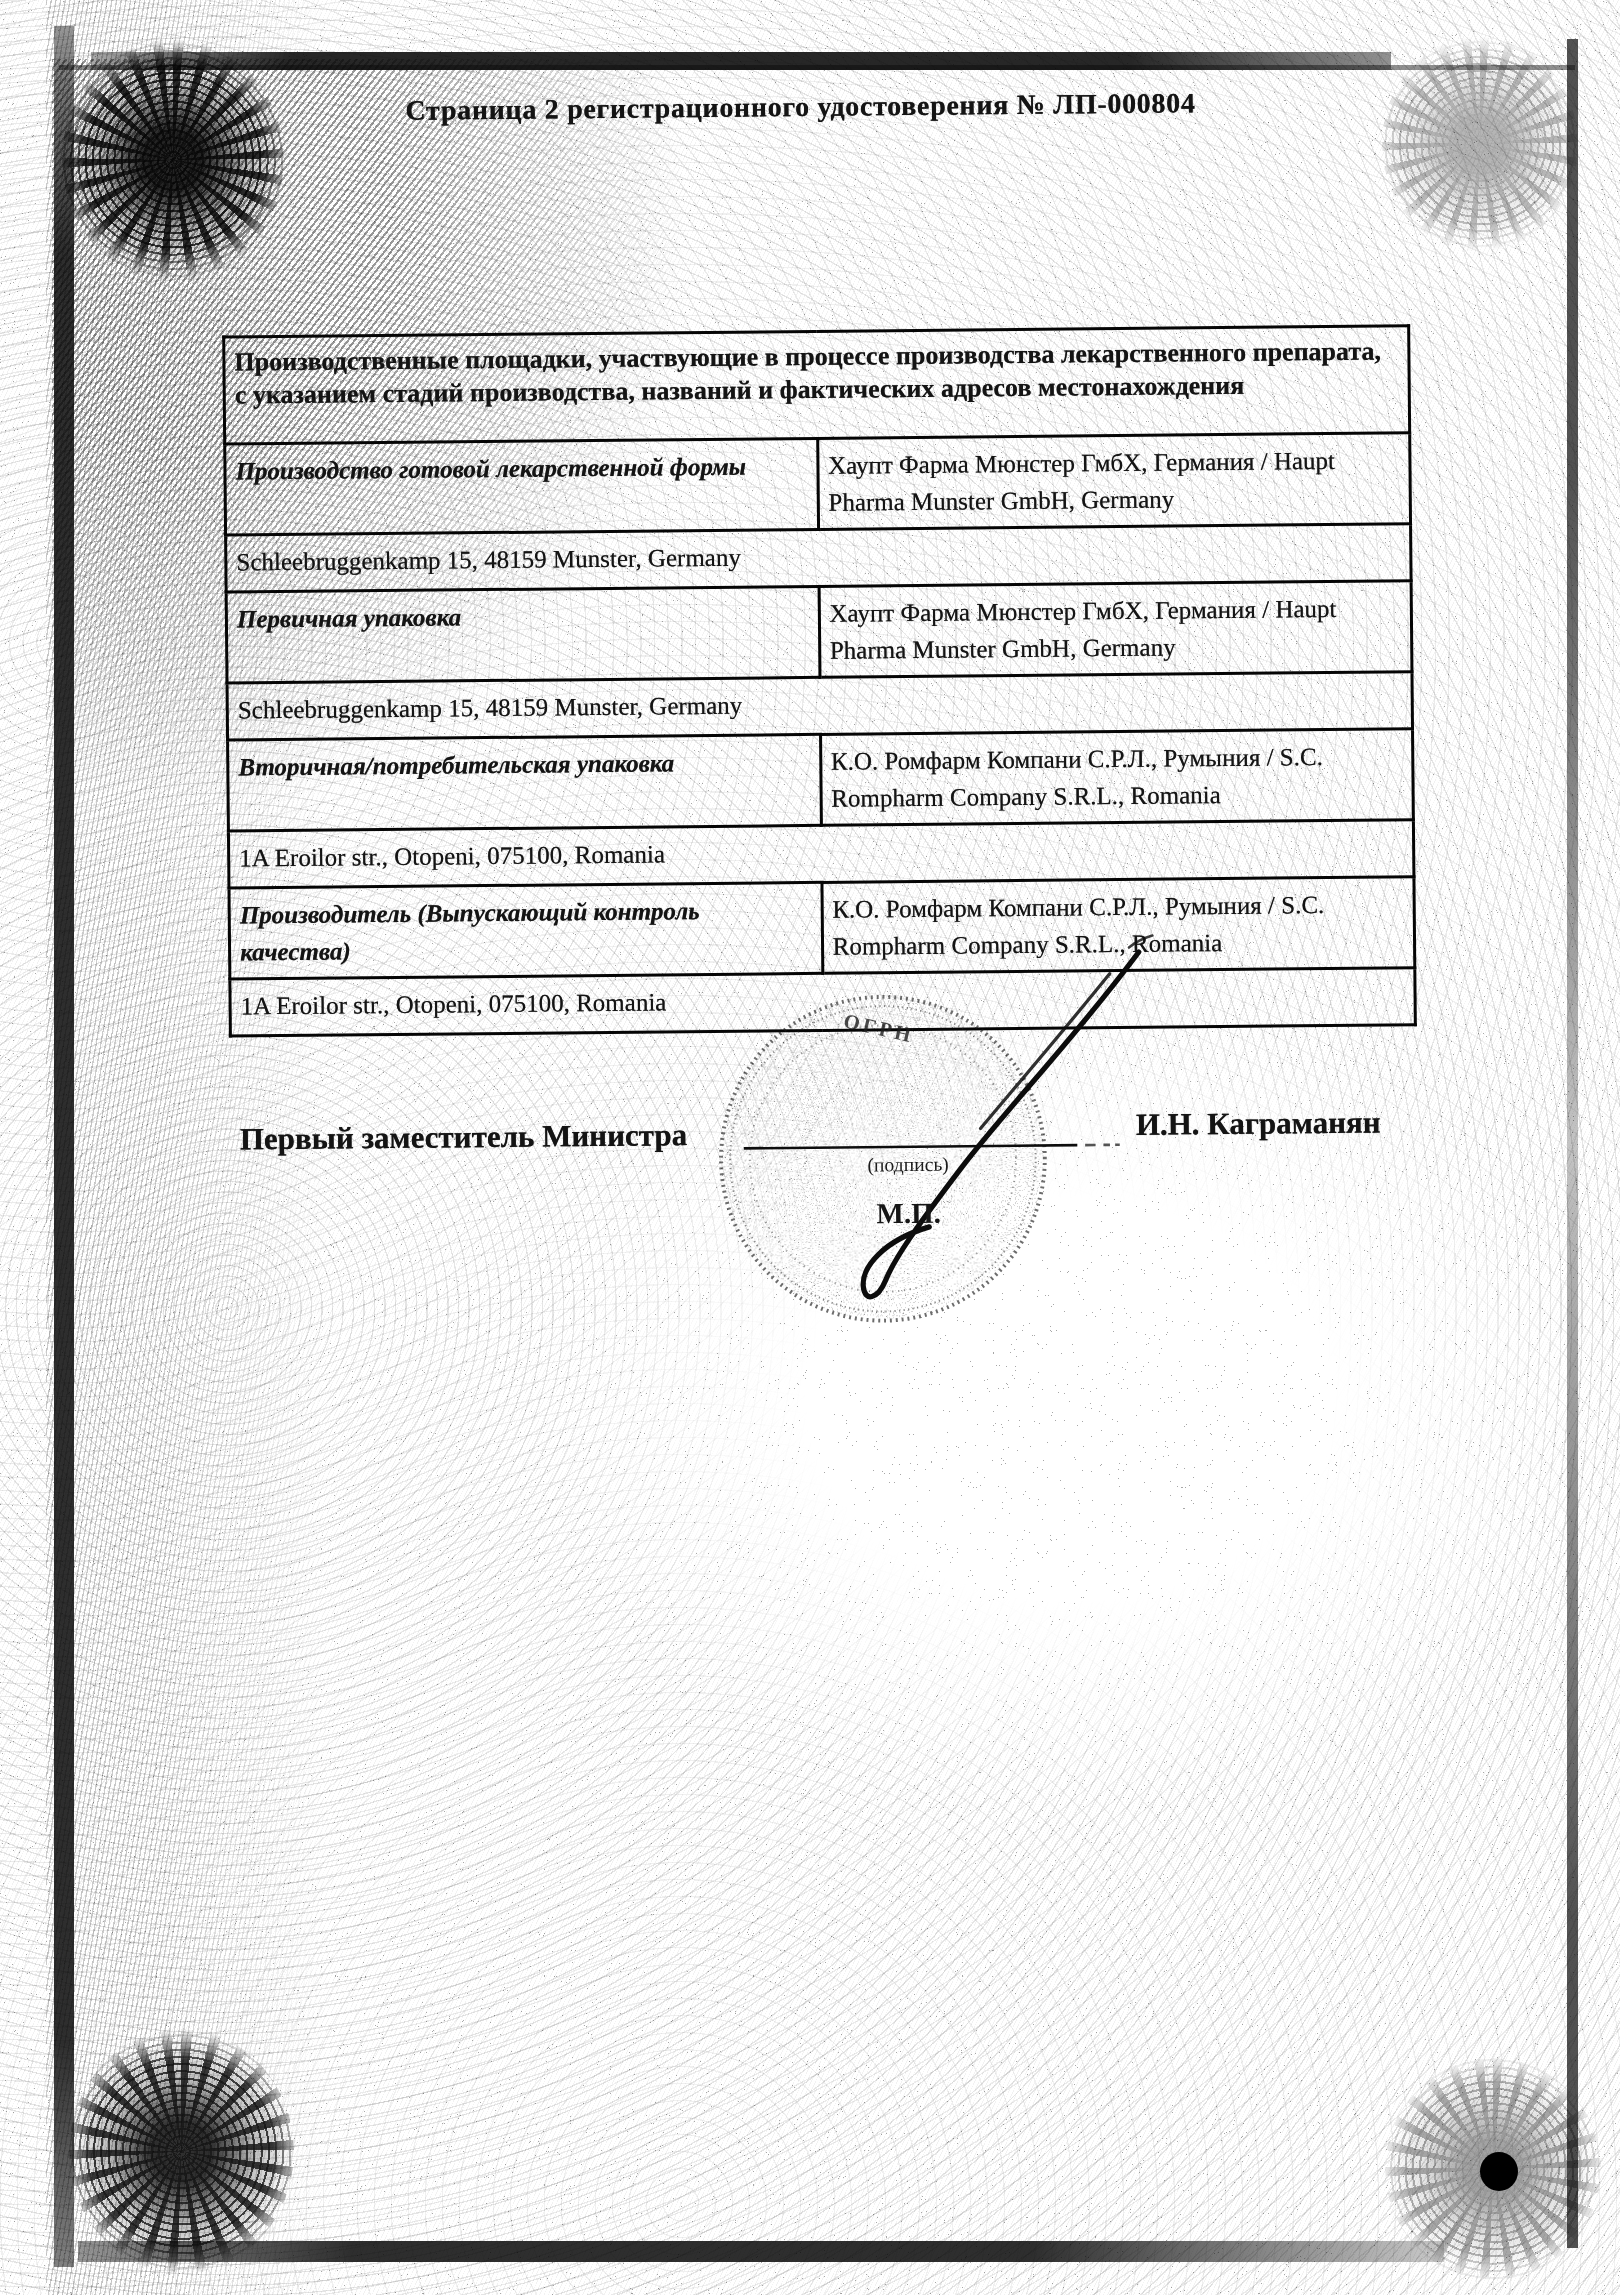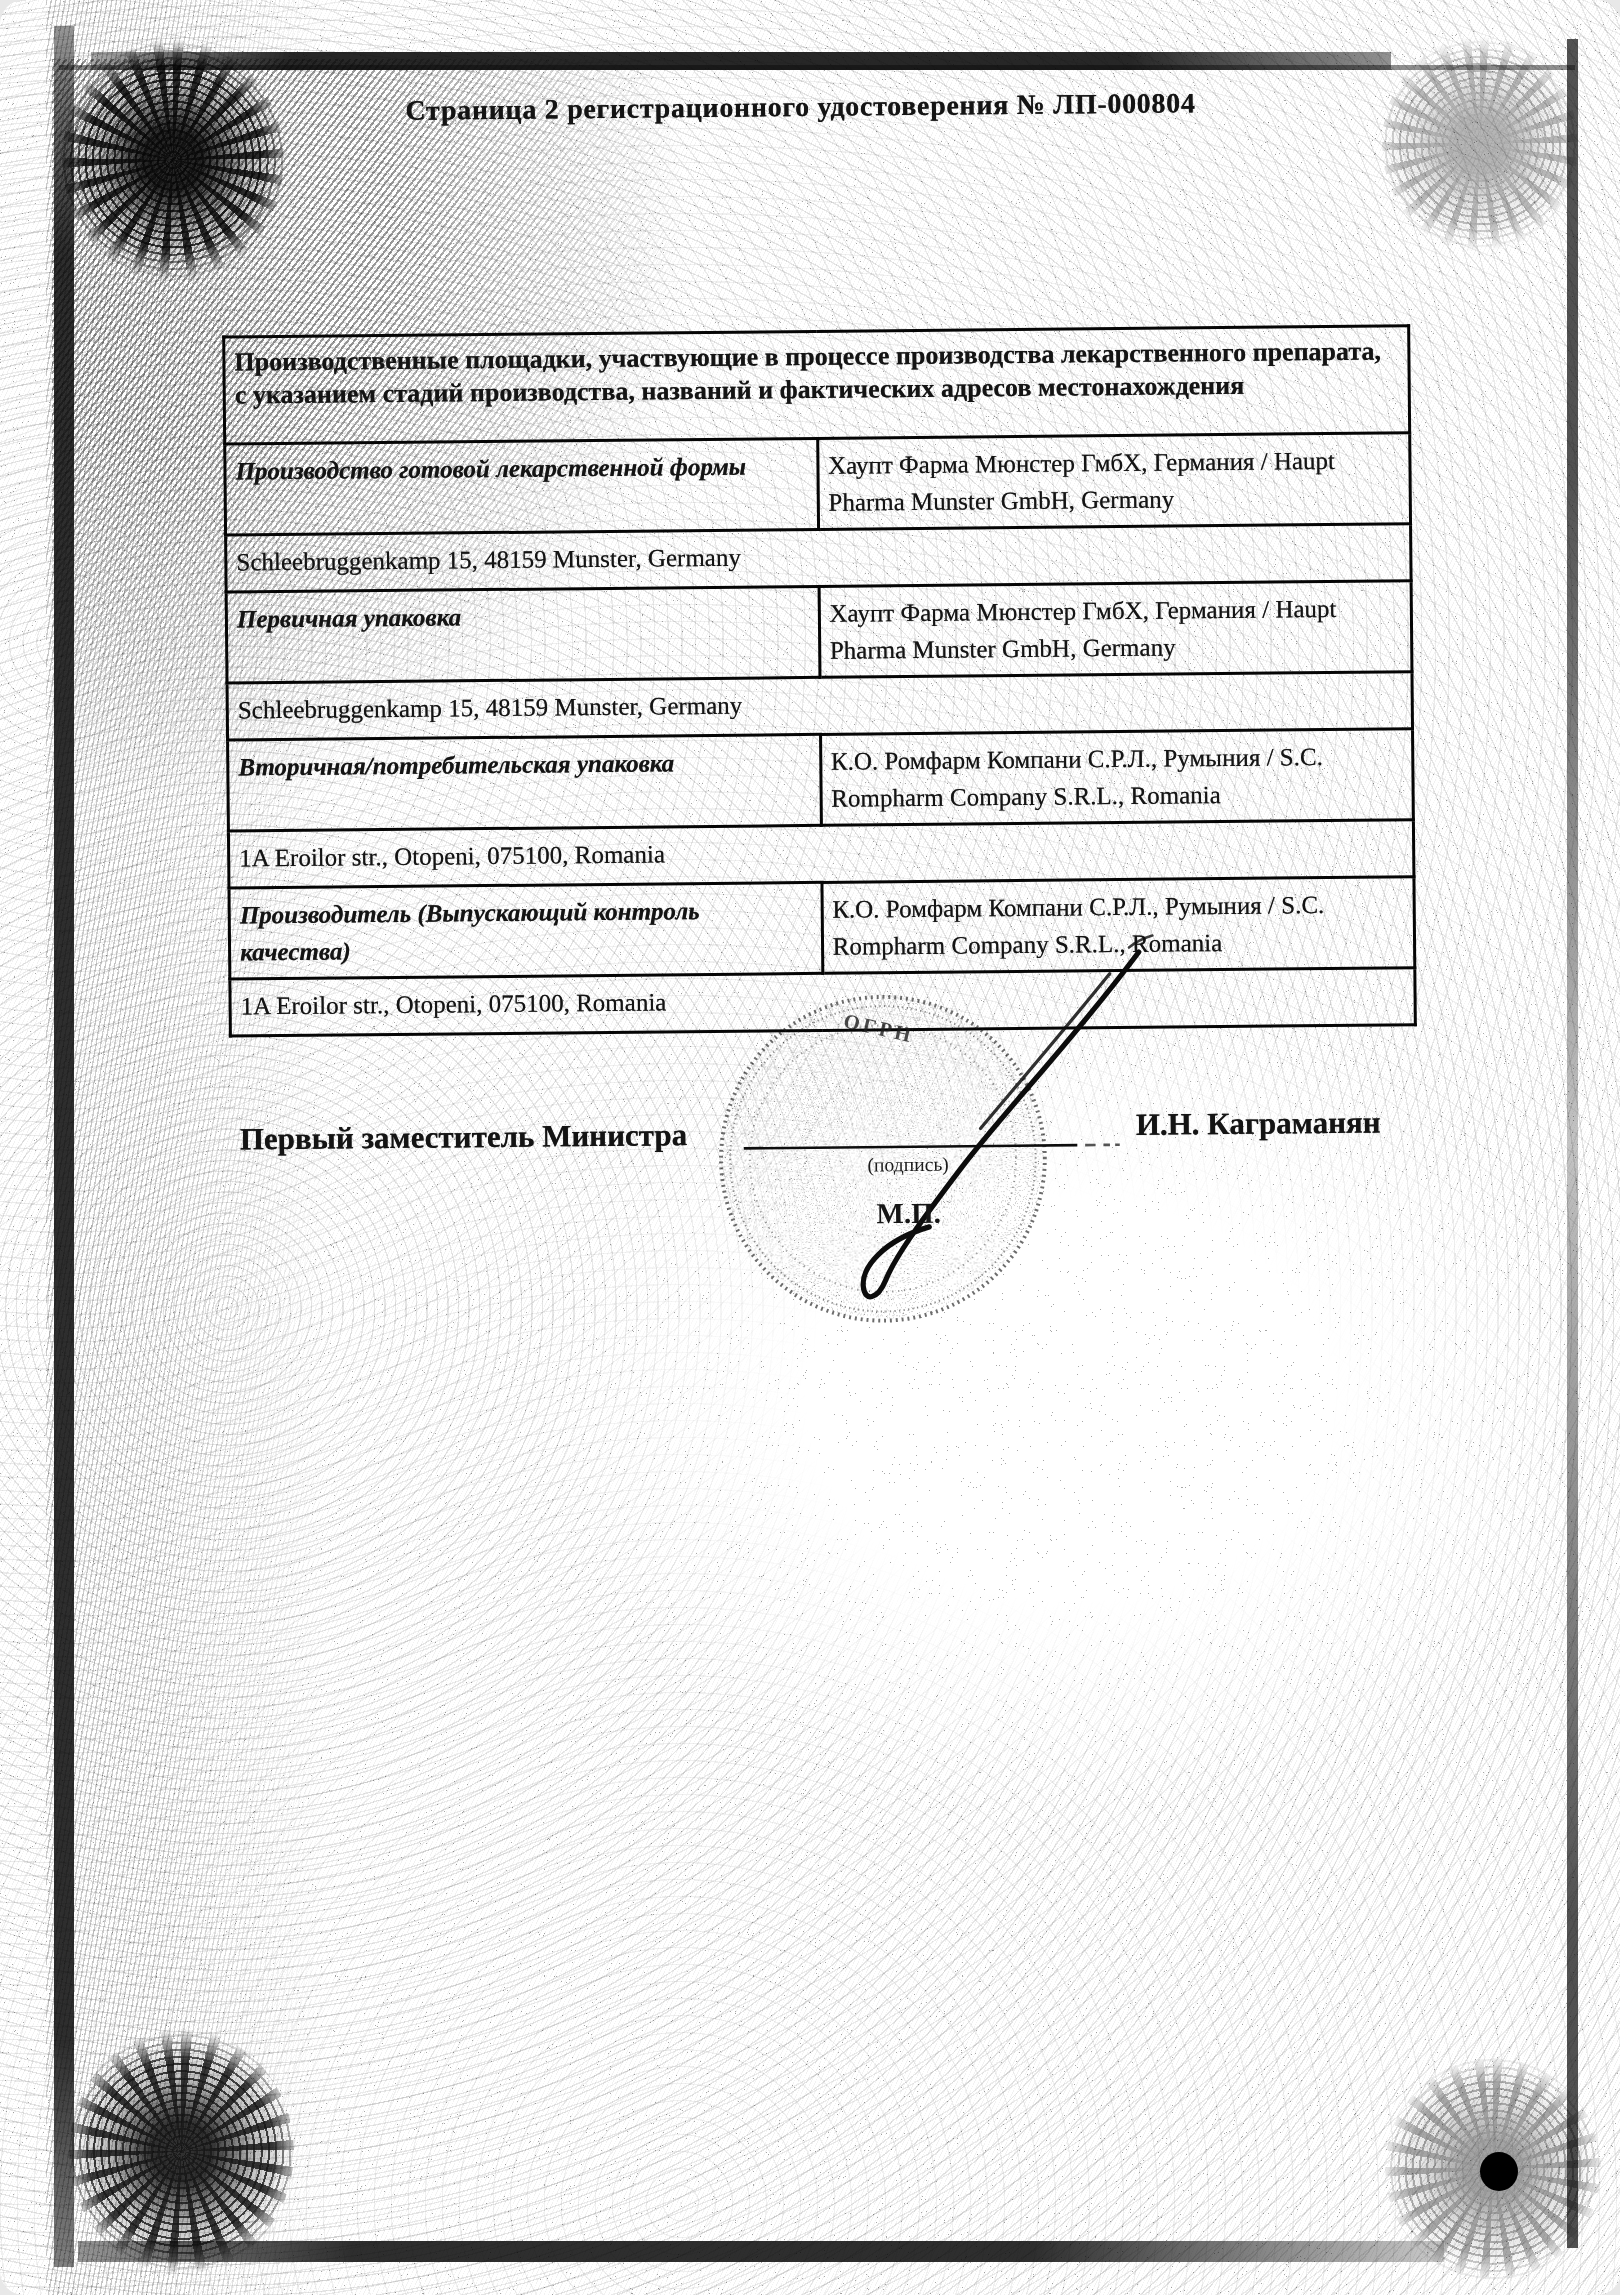--- a/index.html
+++ b/index.html
@@ -1,18 +1,18 @@
 <!DOCTYPE html>
 <html style="font-size:10.5px"><head>
 <meta charset="utf-8">
 <style>
   html,body{margin:0;padding:0;background:#e8e8e8;}
   .page{
     position:relative; width:1621px; height:2295px; background:#ffffff;
-    overflow:hidden; font-family:"Liberation Serif","DejaVu Serif",serif; color:#141414;border-radius:24px;
+    overflow:hidden; font-family:"Liberation Serif","DejaVu Serif",serif; color:#141414;
   }
   
   .noise-svg{position:absolute;left:0;top:0;z-index:1;pointer-events:none;}
   .arcs{
     position:absolute;inset:0;z-index:1;pointer-events:none;
     background-image:
       repeating-radial-gradient(circle at 14% 57%, rgba(0,0,0,.10) 0 1.3px, rgba(0,0,0,0) 1.3px 10.5px),
       repeating-radial-gradient(circle at 4% 28%,  rgba(0,0,0,.08) 0 1.3px, rgba(0,0,0,0) 1.3px 13.7px),
       repeating-radial-gradient(circle at 42% 96%, rgba(0,0,0,.06) 0 1.3px, rgba(0,0,0,0) 1.3px 17px),
       repeating-linear-gradient(115deg, rgba(0,0,0,.05) 0 0.7px, rgba(0,0,0,0) 0.7px 3.9px);

